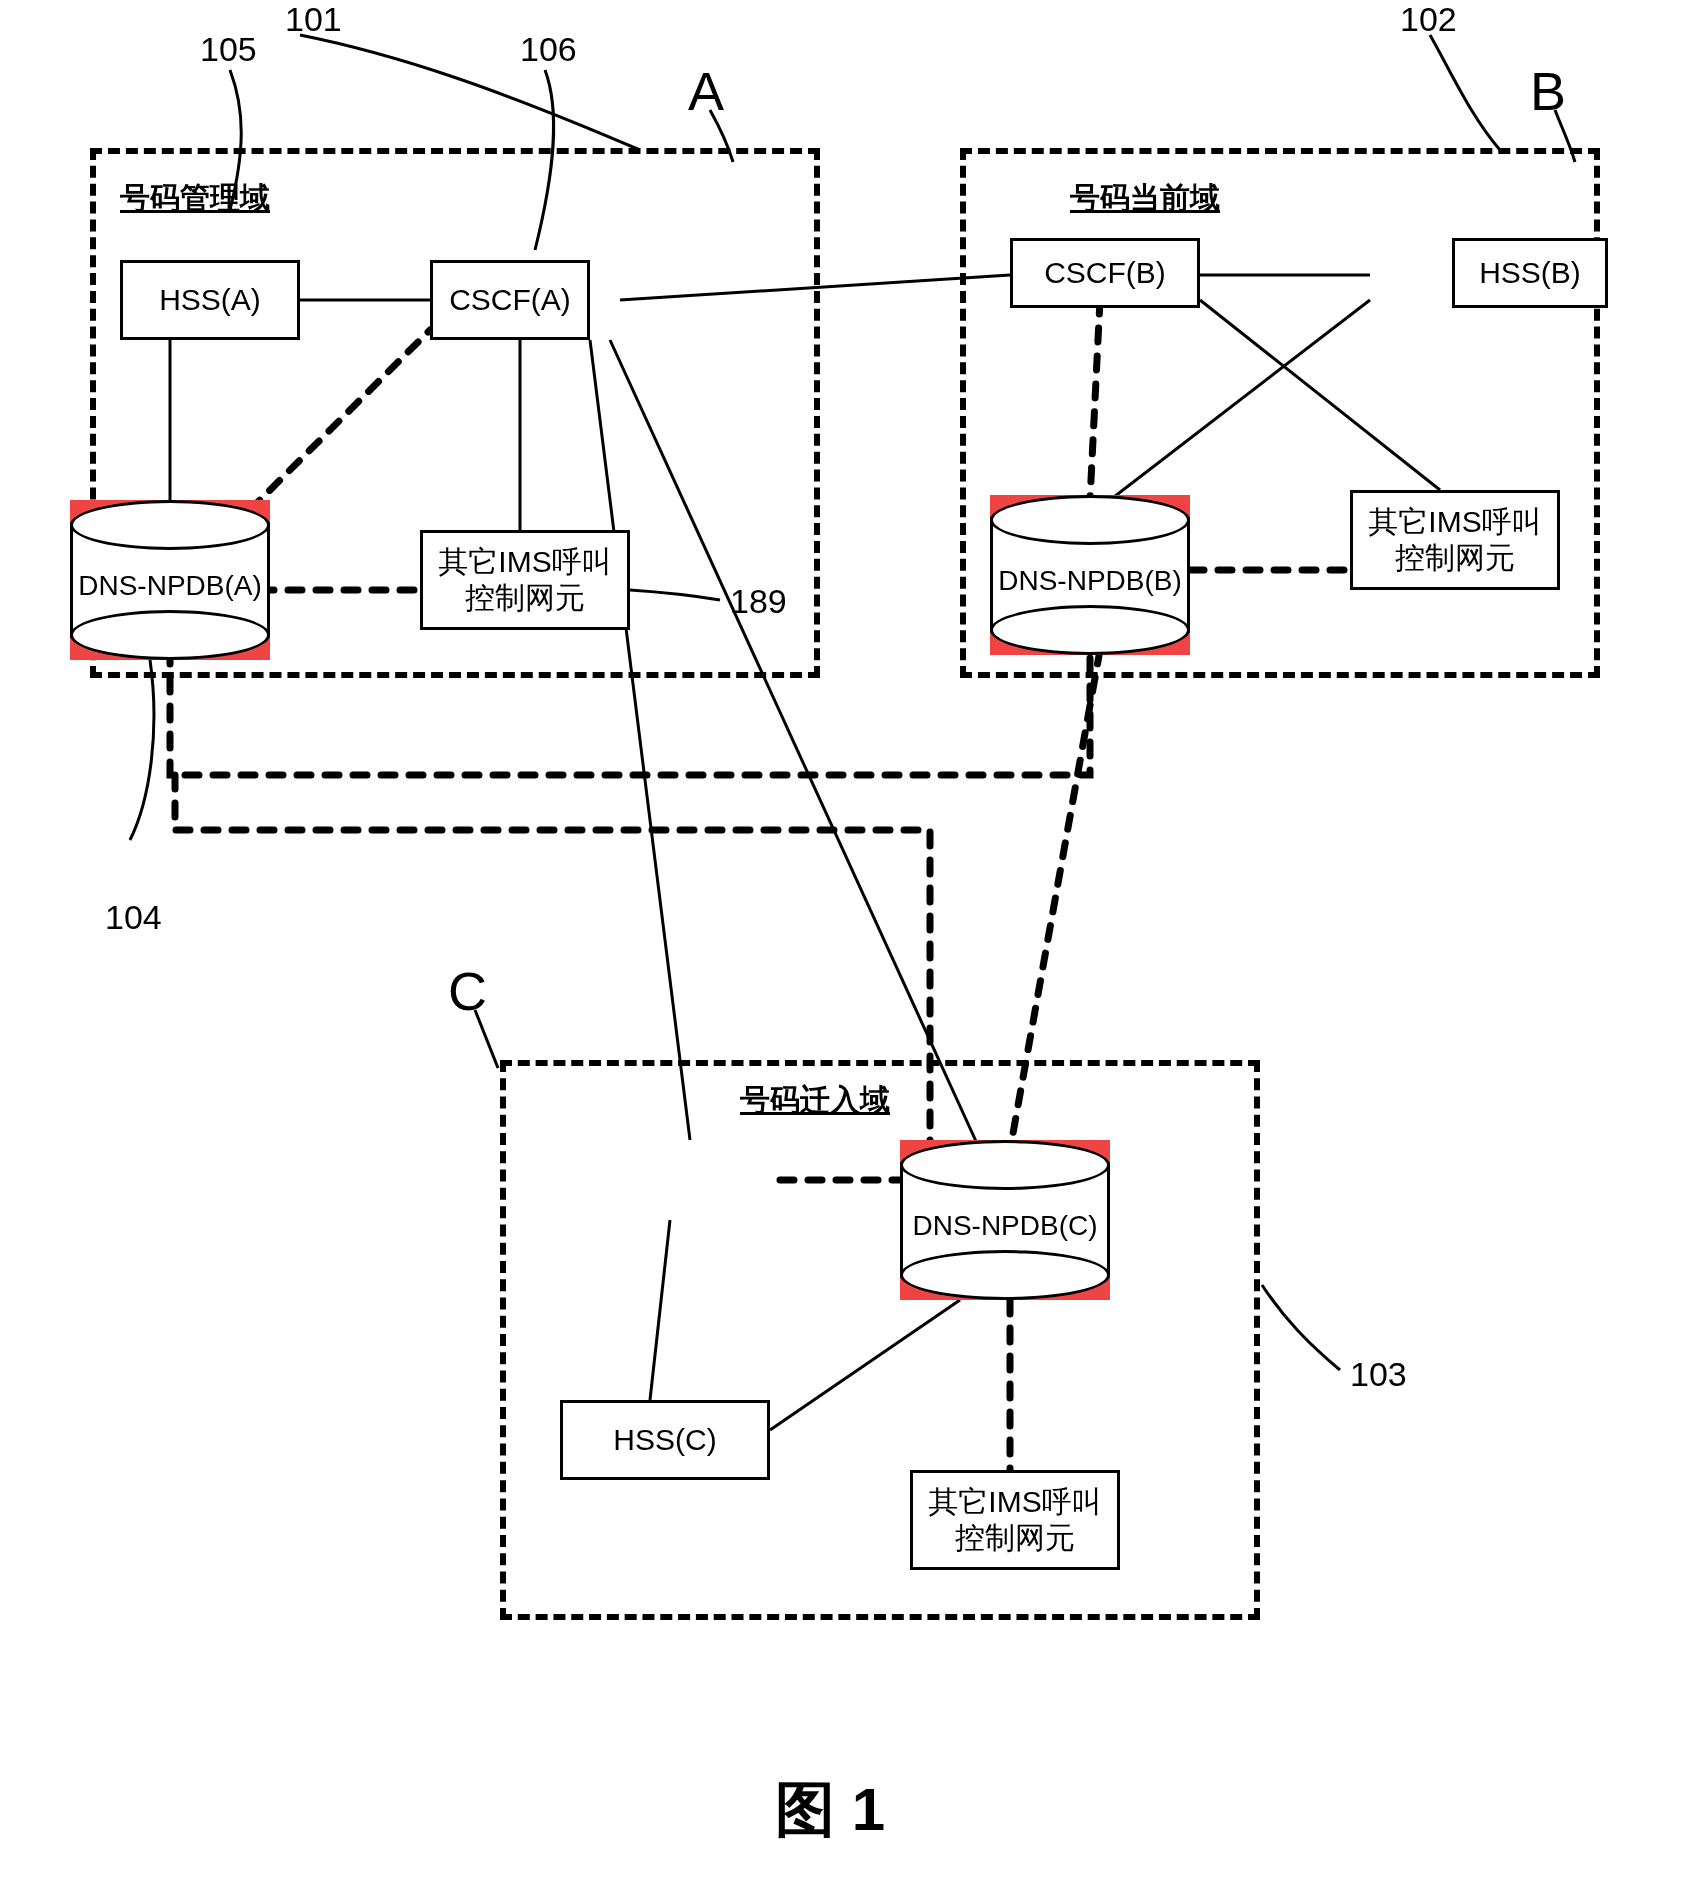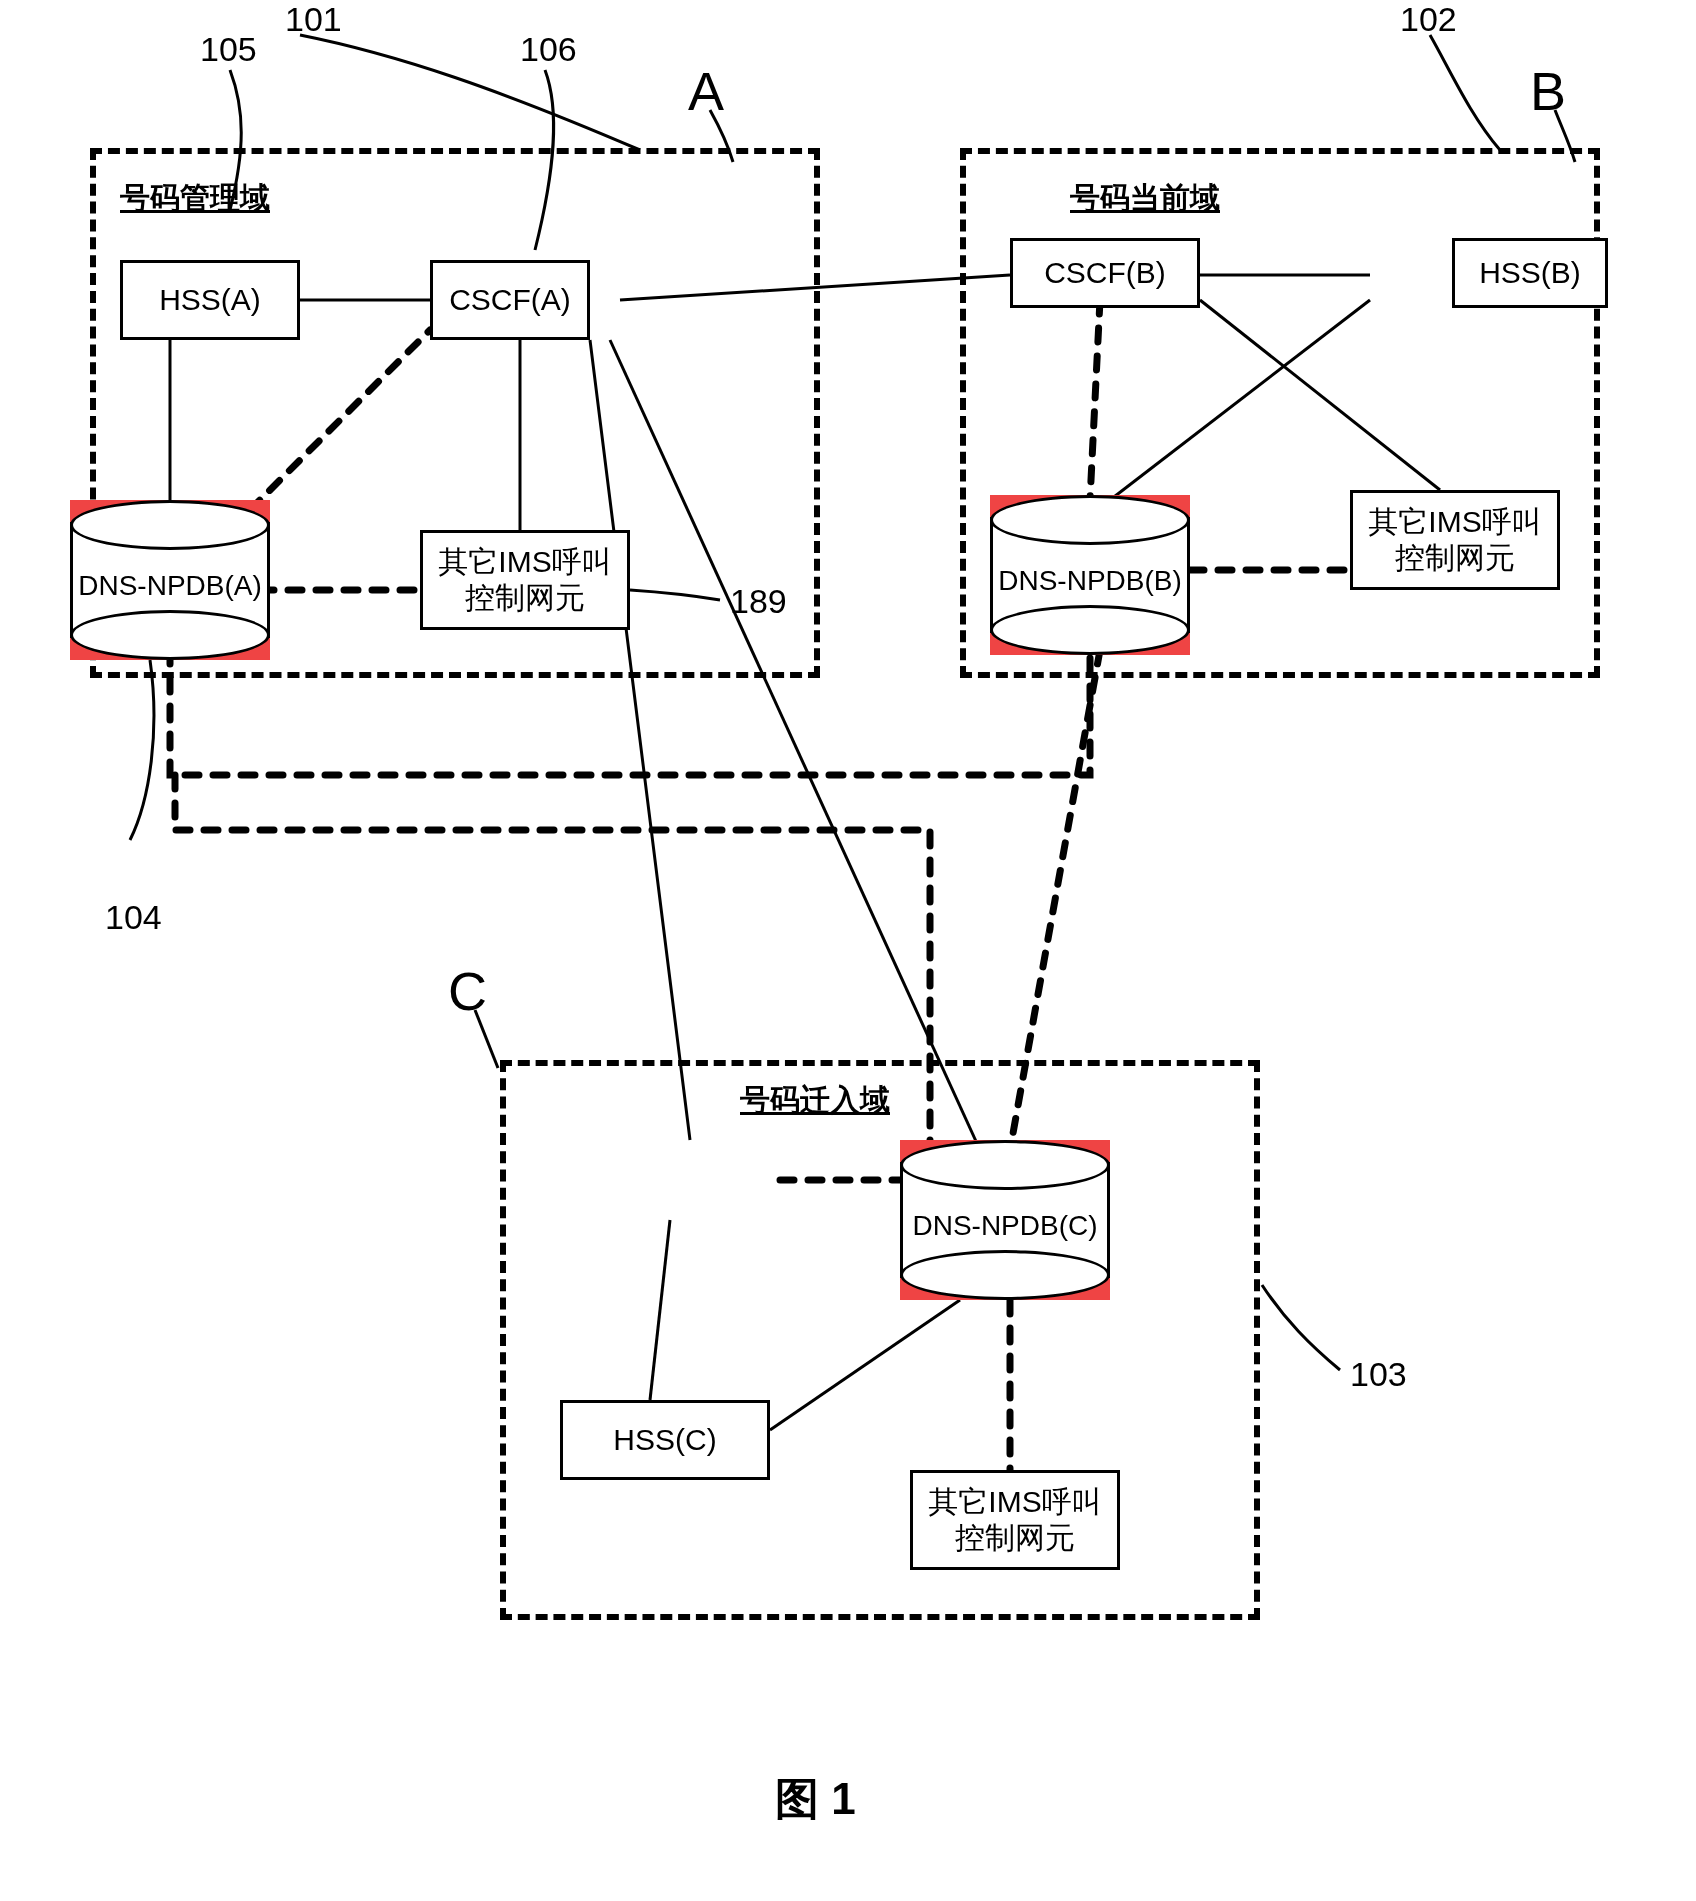--- a/index.html
+++ b/index.html
@@ -46,21 +46,21 @@
     font-size: 34px;
     white-space: nowrap;
   }
   .big-letter {
     position: absolute;
     font-size: 54px;
     font-weight: 400;
   }
   .figcap {
     position: absolute;
-    font-size: 44px;
+    font-size: 60px;
     font-weight: 700;
   }
   
   .cyl {
     position: absolute;
     background: #ef4444;
   }
   .cyl .body {
     position: absolute;
     left: 0; right: 0;

